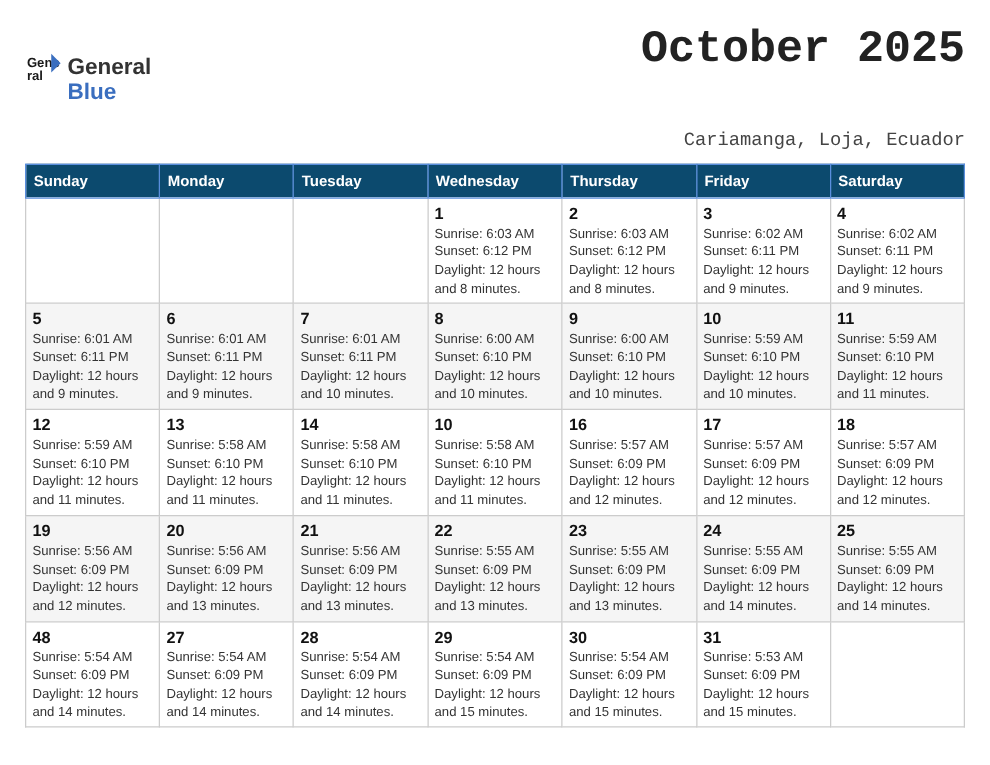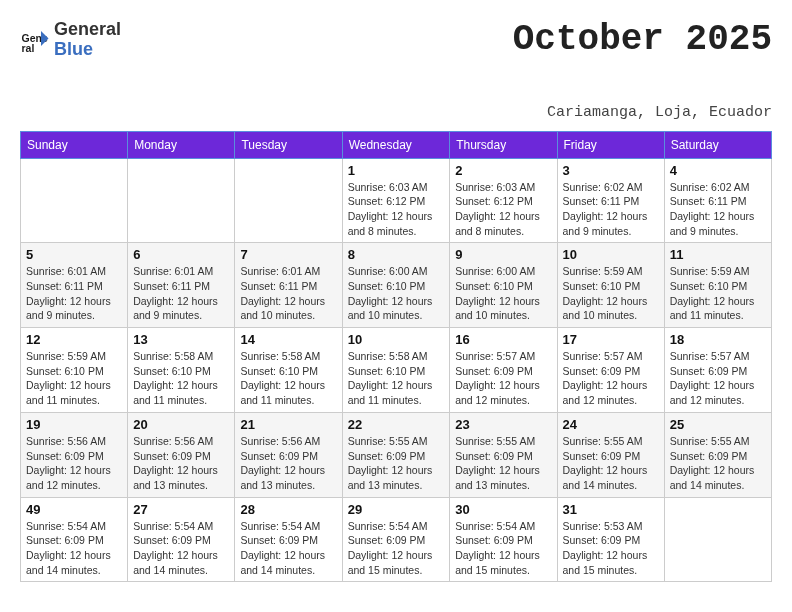--- a/index.html
+++ b/index.html
@@ -21,20 +21,21 @@
       align-items: center;
       gap: 4px;
     }
     .logo-text {
       display: flex;
       flex-direction: column;
       font-size: 18px;
       font-weight: bold;
       color: #1a1a1a;
       line-height: 1.1;
+      margin-top: 24px;
     }
     .logo-text span:first-child { color: #333; }
     .logo-icon {
       width: 30px;
       height: 30px;
     }
     .title-section {
       text-align: right;
       font-family: Liberation Mono, monospace;
     }
@@ -48,26 +49,26 @@
       font-size: 15px;
       color: #444;
       margin-top: 44px;
     }
     .calendar {
       width: 100%;
       border-collapse: collapse;
       font-size: 11px;
     }
     .calendar th {
-      background: #6d28d9;
+      background: #0c4a6e;
       color: #fff;
       text-align: left;
       padding: 6px 6px;
       font-size: 12px;
-      font-weight: normal;
+      font-weight: bold;
       border: 1px solid #5a8edd;
     }
     .calendar td {
       border: 1px solid #ccc;
       vertical-align: top;
       padding: 4px 5px;
       width: 108px;
       min-height: 80px;
       background: #fff;
     }
@@ -308,21 +309,21 @@
         <td>
           <div class="day-num">25</div>
           <div class="day-info" style="white-space: pre-line;">Sunrise: 5:55 AM
 Sunset: 6:09 PM
 Daylight: 12 hours
 and 14 minutes.</div>
         </td>
       </tr>
       <tr>
         <td>
-          <div class="day-num">49</div>
+          <div class="day-num">48</div>
           <div class="day-info" style="white-space: pre-line;">Sunrise: 5:54 AM
 Sunset: 6:09 PM
 Daylight: 12 hours
 and 14 minutes.</div>
         </td>
         <td>
           <div class="day-num">27</div>
           <div class="day-info" style="white-space: pre-line;">Sunrise: 5:54 AM
 Sunset: 6:09 PM
 Daylight: 12 hours

